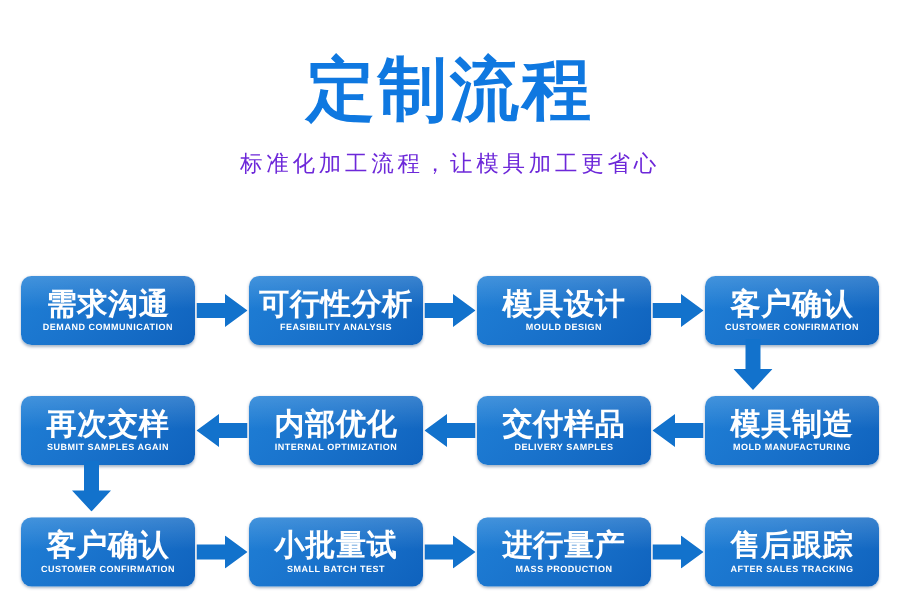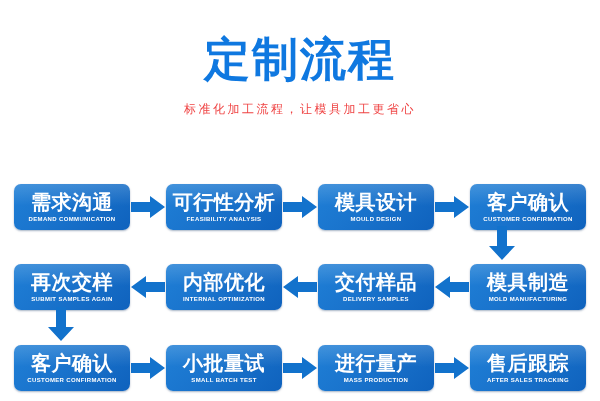--- a/index.html
+++ b/index.html
@@ -38,25 +38,25 @@
     font-size: 46px;
     line-height: 54px;
     font-weight: bold;
     color: #0f78e0;
     letter-spacing: 2px;
     font-family: "DejaVu Sans", "Liberation Sans", sans-serif;
   }
   .subtitle {
     margin: 0;
     padding-top: 14px;
-    font-size: 12px;
+    font-size: 15px;
     line-height: 20px;
-    color: #ef4444;
+    color: #6d28d9;
     letter-spacing: 2.5px;
-    font-family: Liberation Mono, monospace;
+    font-family: Liberation Serif, serif;
   }
 
   
   .row {
     position: absolute;
     left: 0;
     width: 600px;
     height: 50px;
     display: flex;
     flex-direction: row;

